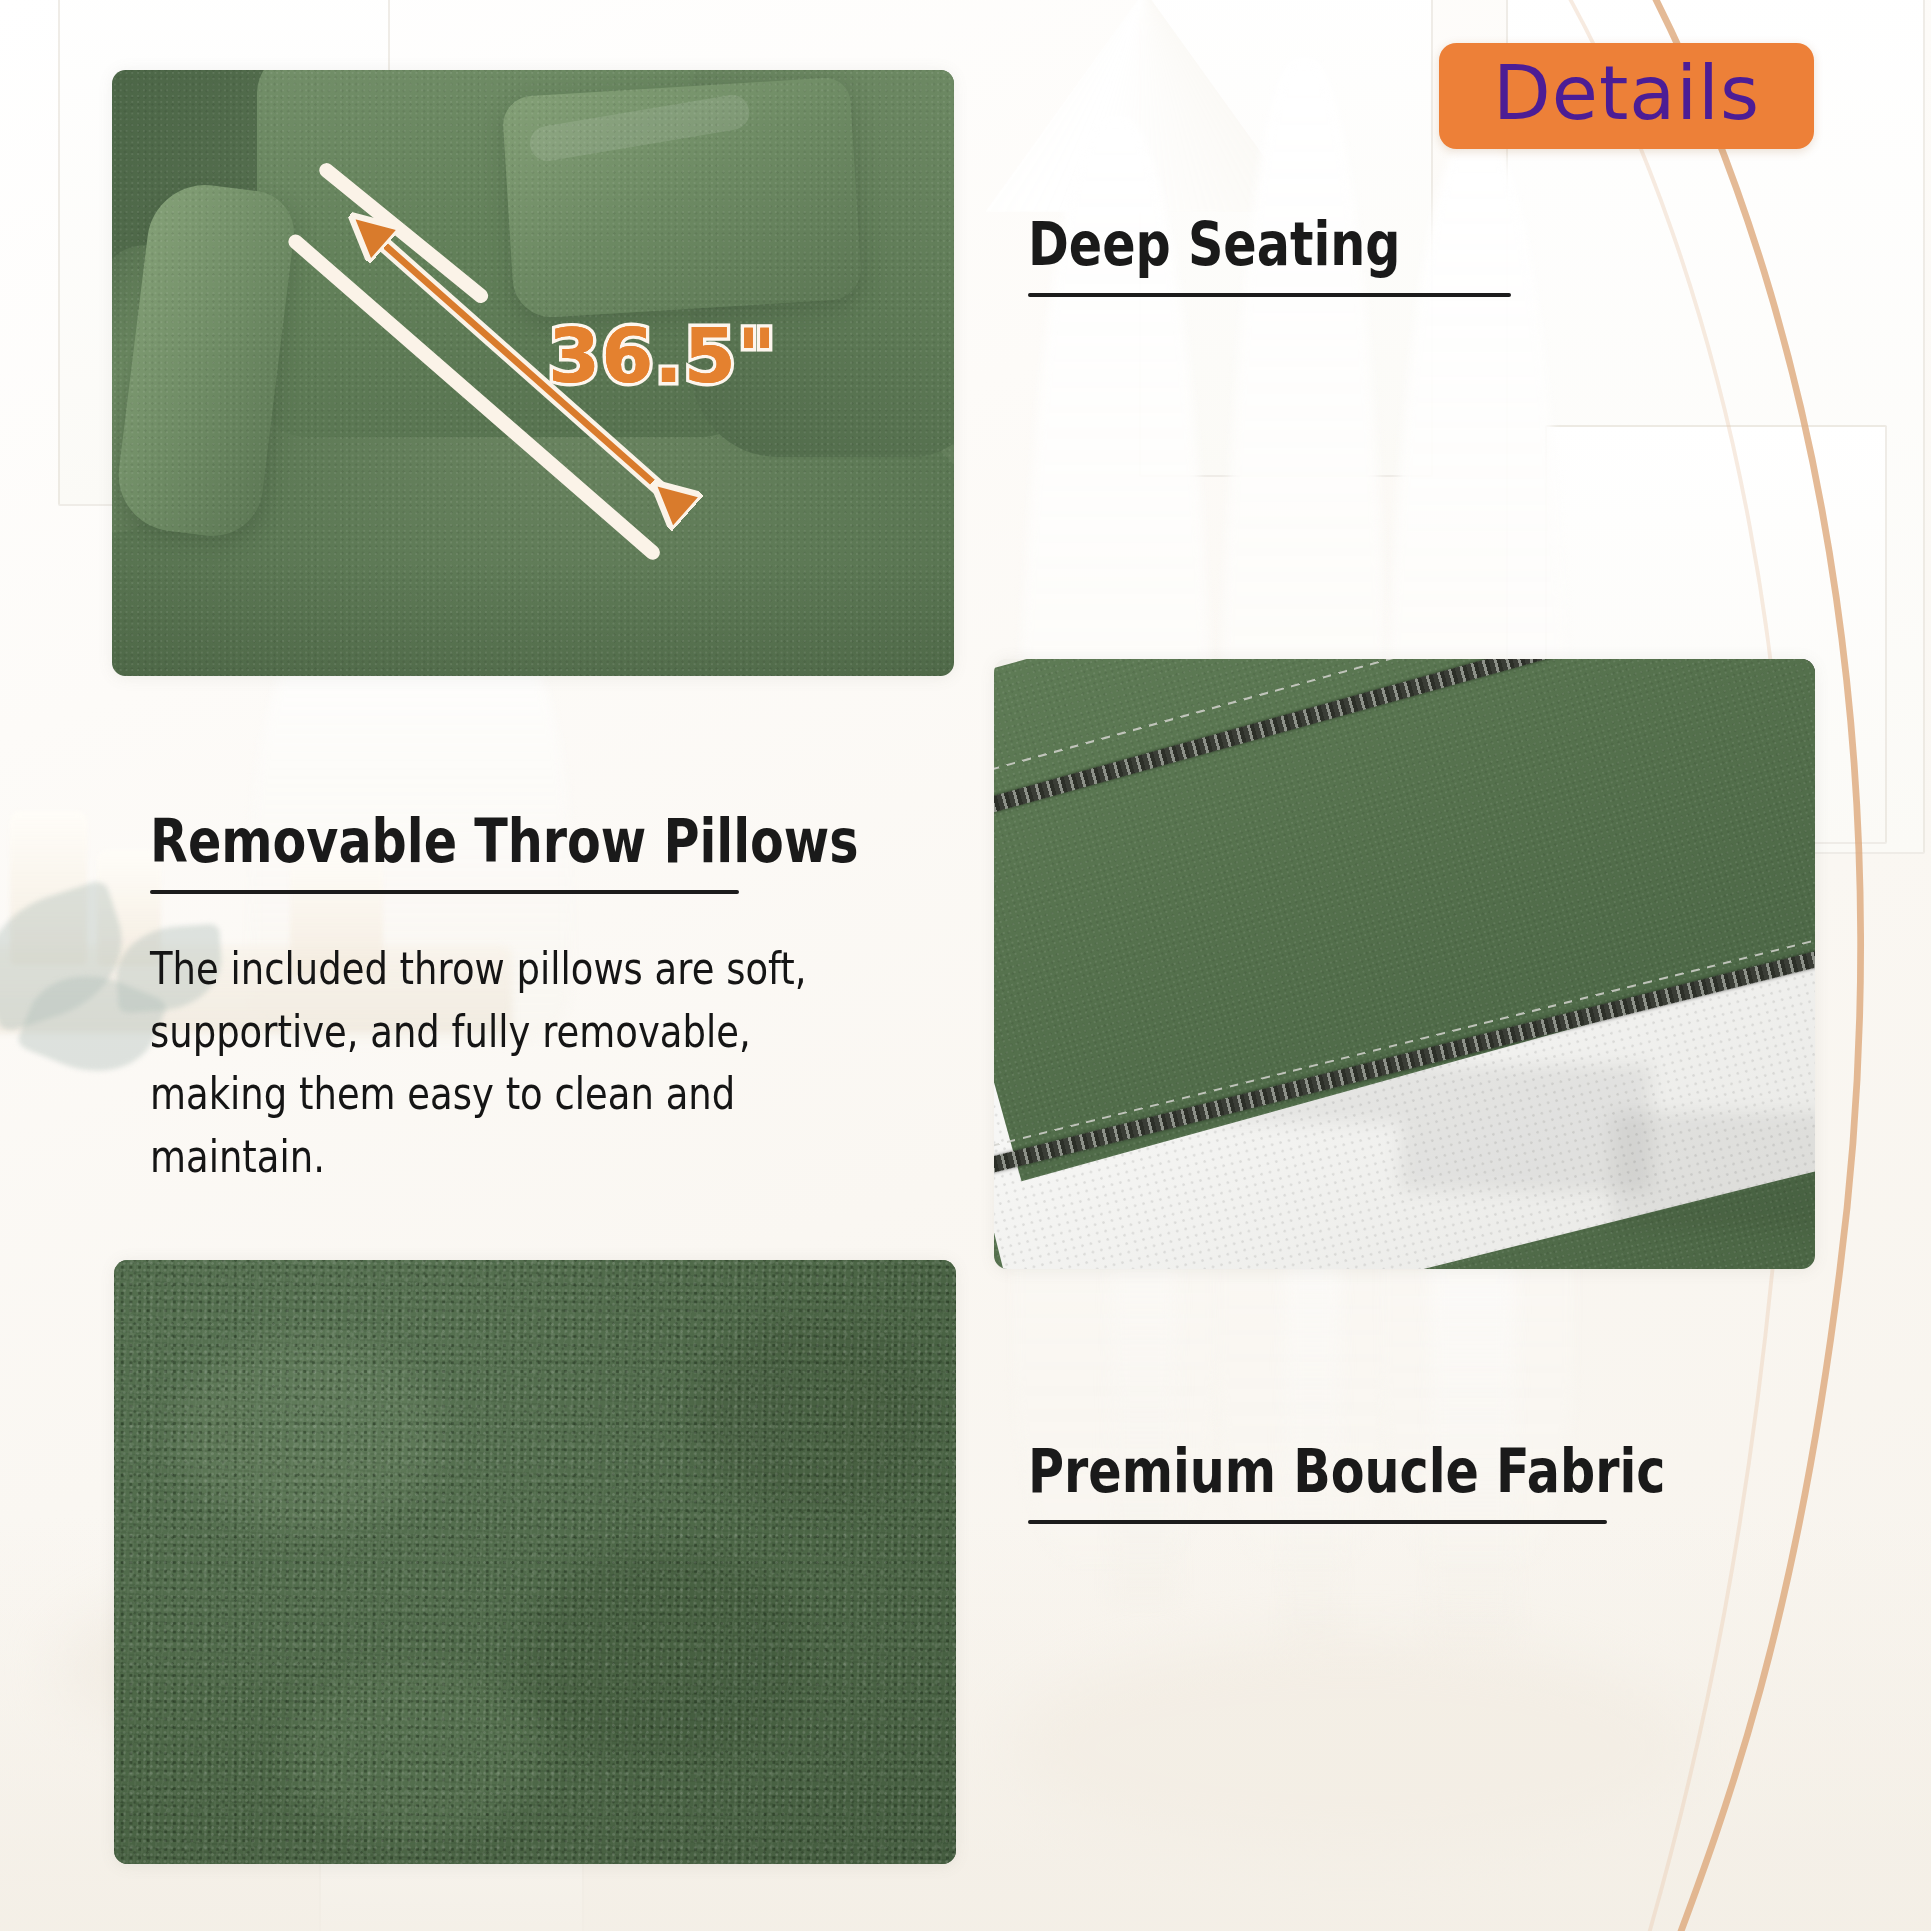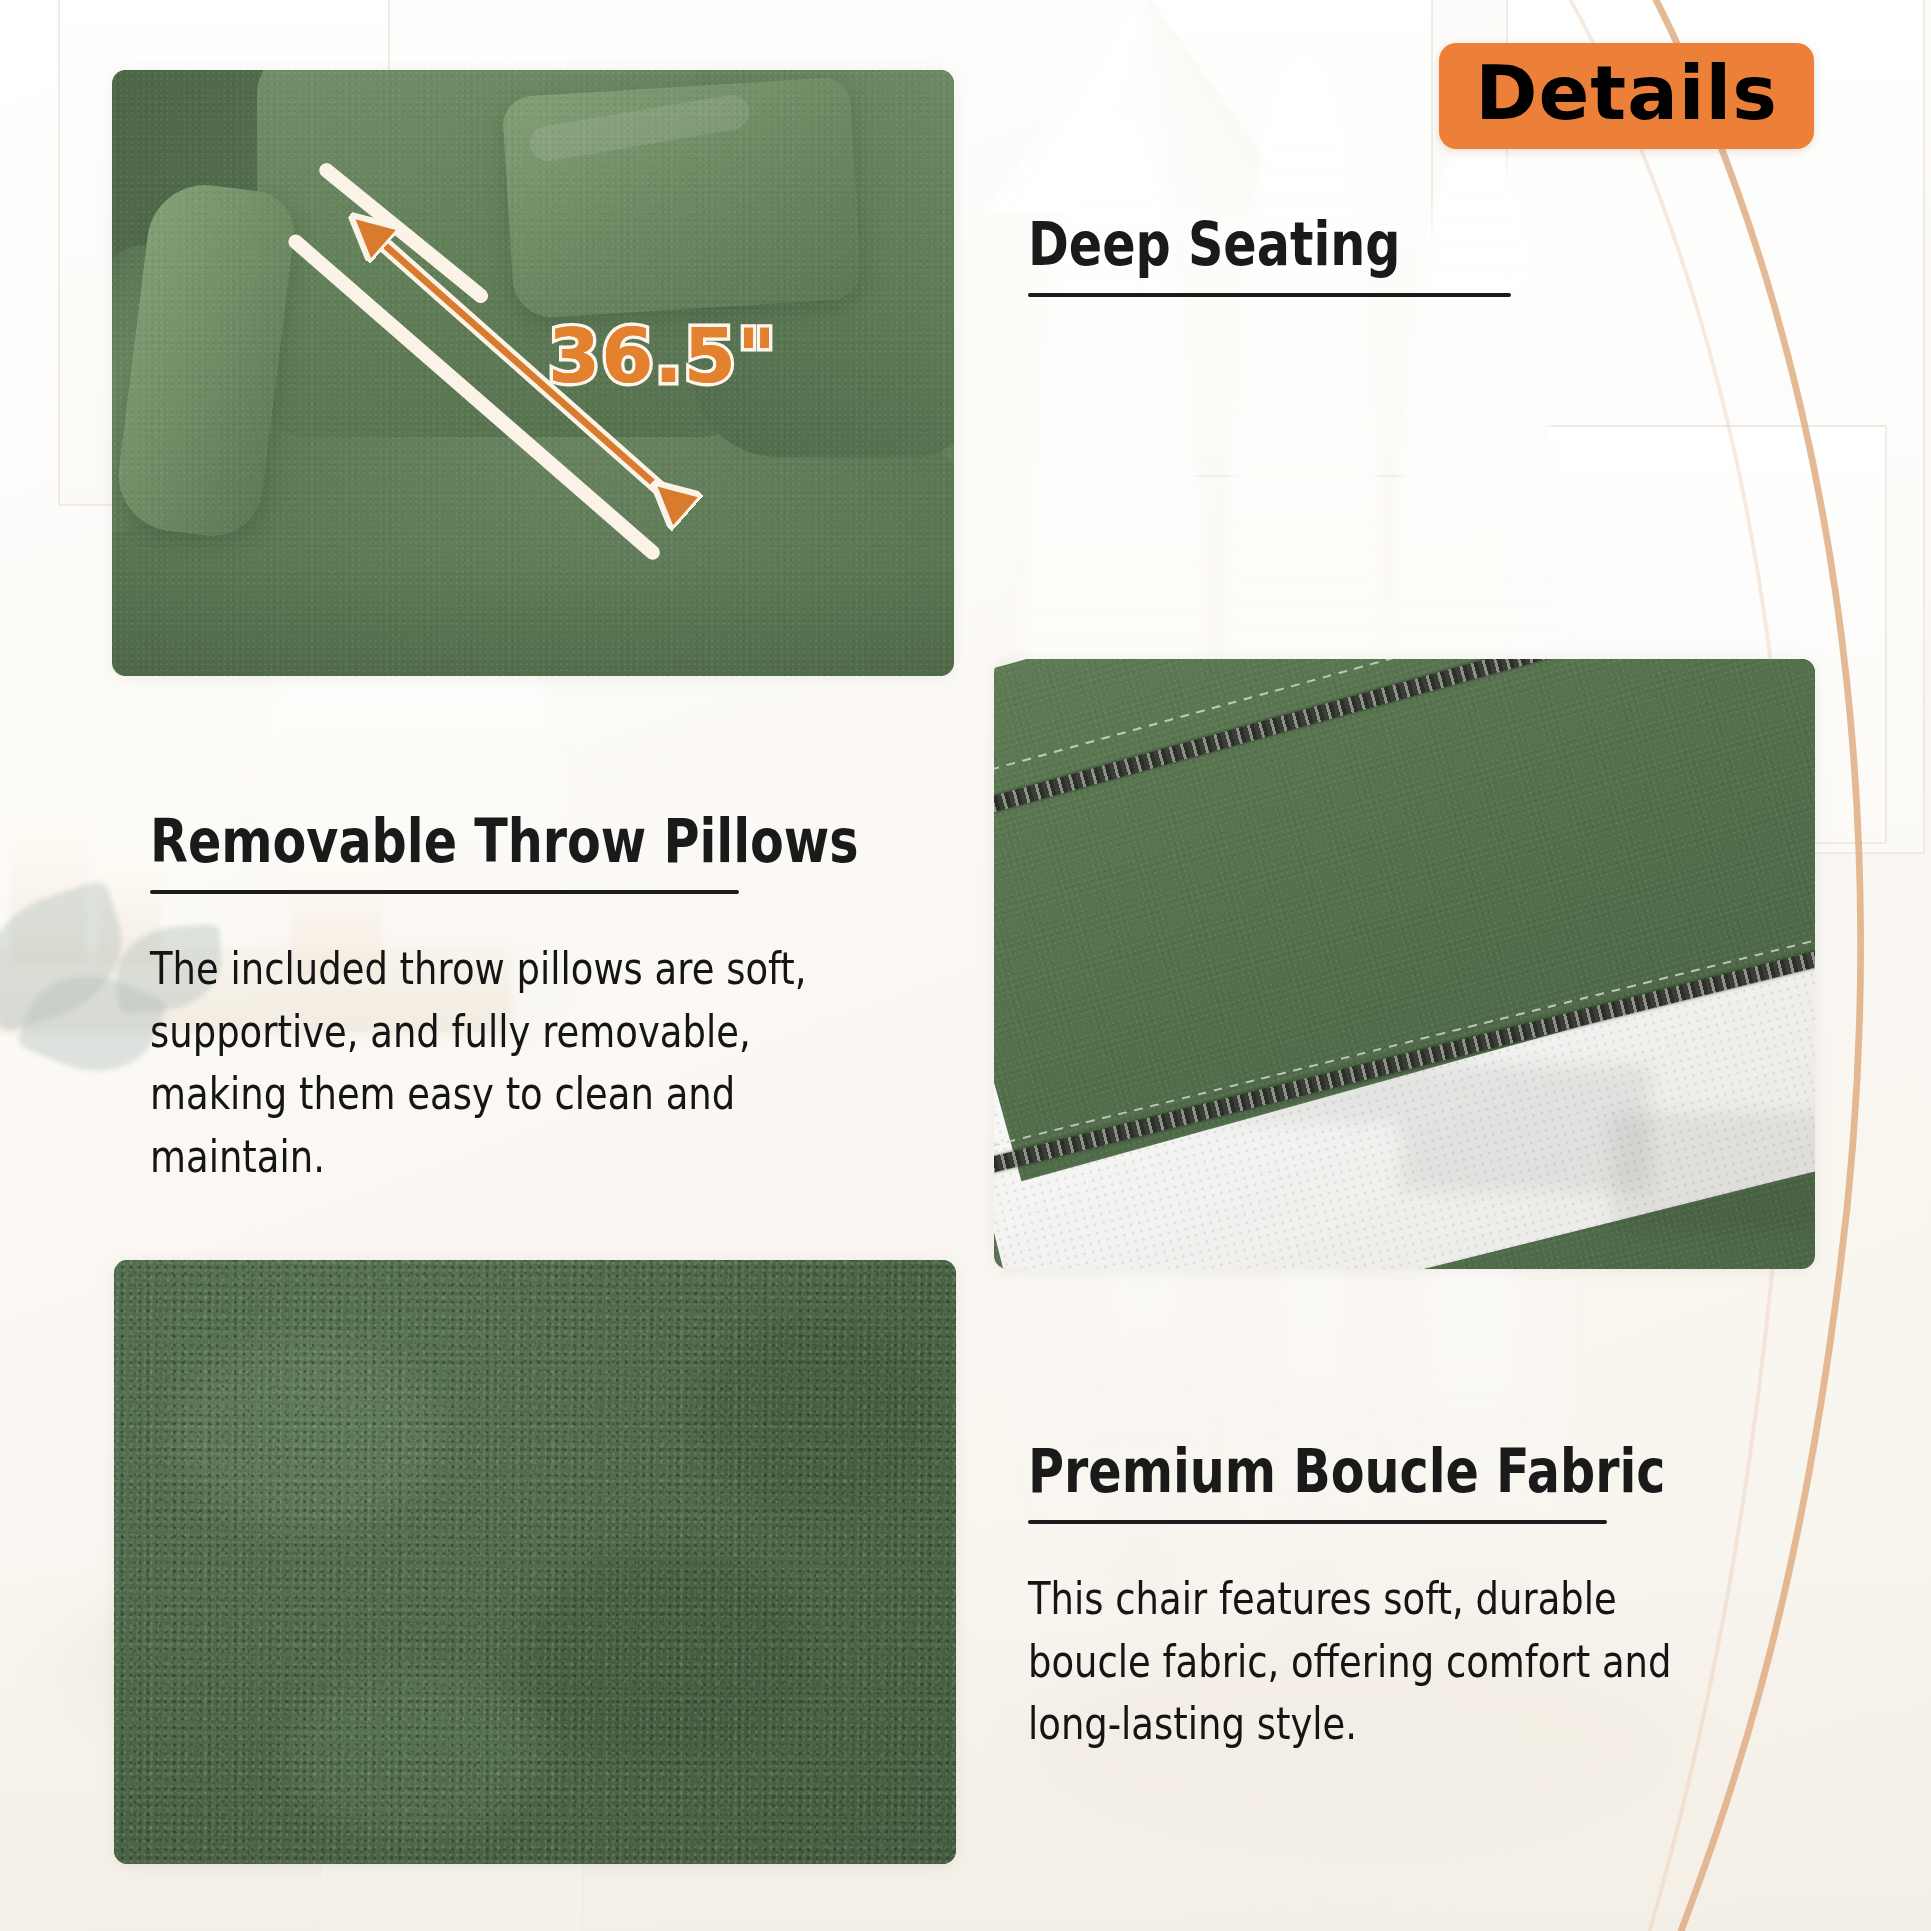--- a/index.html
+++ b/index.html
@@ -216,21 +216,21 @@
     <div class="bg-window" style="left:319px;top:1815px;width:261px;height:135px;"></div>
     <div class="bg-floor"></div>
   </div>
 
   <svg class="arc" width="1931" height="1931" viewBox="0 0 2000 2000">
     <path d="M1700,-30 C1905,360 1965,860 1905,1320 C1860,1680 1790,1870 1730,2030" fill="none" stroke="#DCA678" stroke-width="7" opacity=".78"></path>
     <path d="M1610,-30 C1800,300 1880,760 1846,1200 C1818,1560 1762,1820 1700,2030" fill="none" stroke="#E8C6A8" stroke-width="4" opacity=".35"></path>
   </svg>
 
   <div class="badge" id="details-badge" style="background: rgb(237, 128, 56);">
-    <span style="color: #000000; font-weight: bold;">Details</span>
+    <span style="color: #4c1d95;">Details</span>
   </div>
 
   <div class="photo" id="photo-chair">
     <div class="chair-room">
       <div class="chair-wall"></div>
     </div>
     <div class="chair-body"></div>
     <div class="chair-seat"></div>
     <div class="chair-backrest"></div>
     <div class="chair-arm-r"></div>
@@ -300,21 +300,16 @@
     <div class="sw-blotch" style="left:406px;top:290px;width:290px;height:212px;background:rgba(60,82,54,.35);"></div>
     <div class="sw-blotch" style="left:174px;top:406px;width:251px;height:174px;background:rgba(104,132,96,.28);"></div>
     <div class="sw-blotch" style="left:579px;top:58px;width:241px;height:193px;background:rgba(62,84,56,.30);"></div>
     <div class="sw-weave"></div>
     <div class="sw-tex"></div>
   </div>
 
   <div class="block" id="block-fabric">
     <div class="blk-title">Premium Boucle Fabric</div>
     <div class="blk-rule"></div>
-    <div class="blk-body">
-      <span class="ln">This chair features soft, durable</span>
-      <span class="ln">boucle fabric, offering comfort and</span>
-      <span class="ln">long-lasting style.</span>
-    </div>
   </div>
 
 </div>
 
 
 </body></html>

